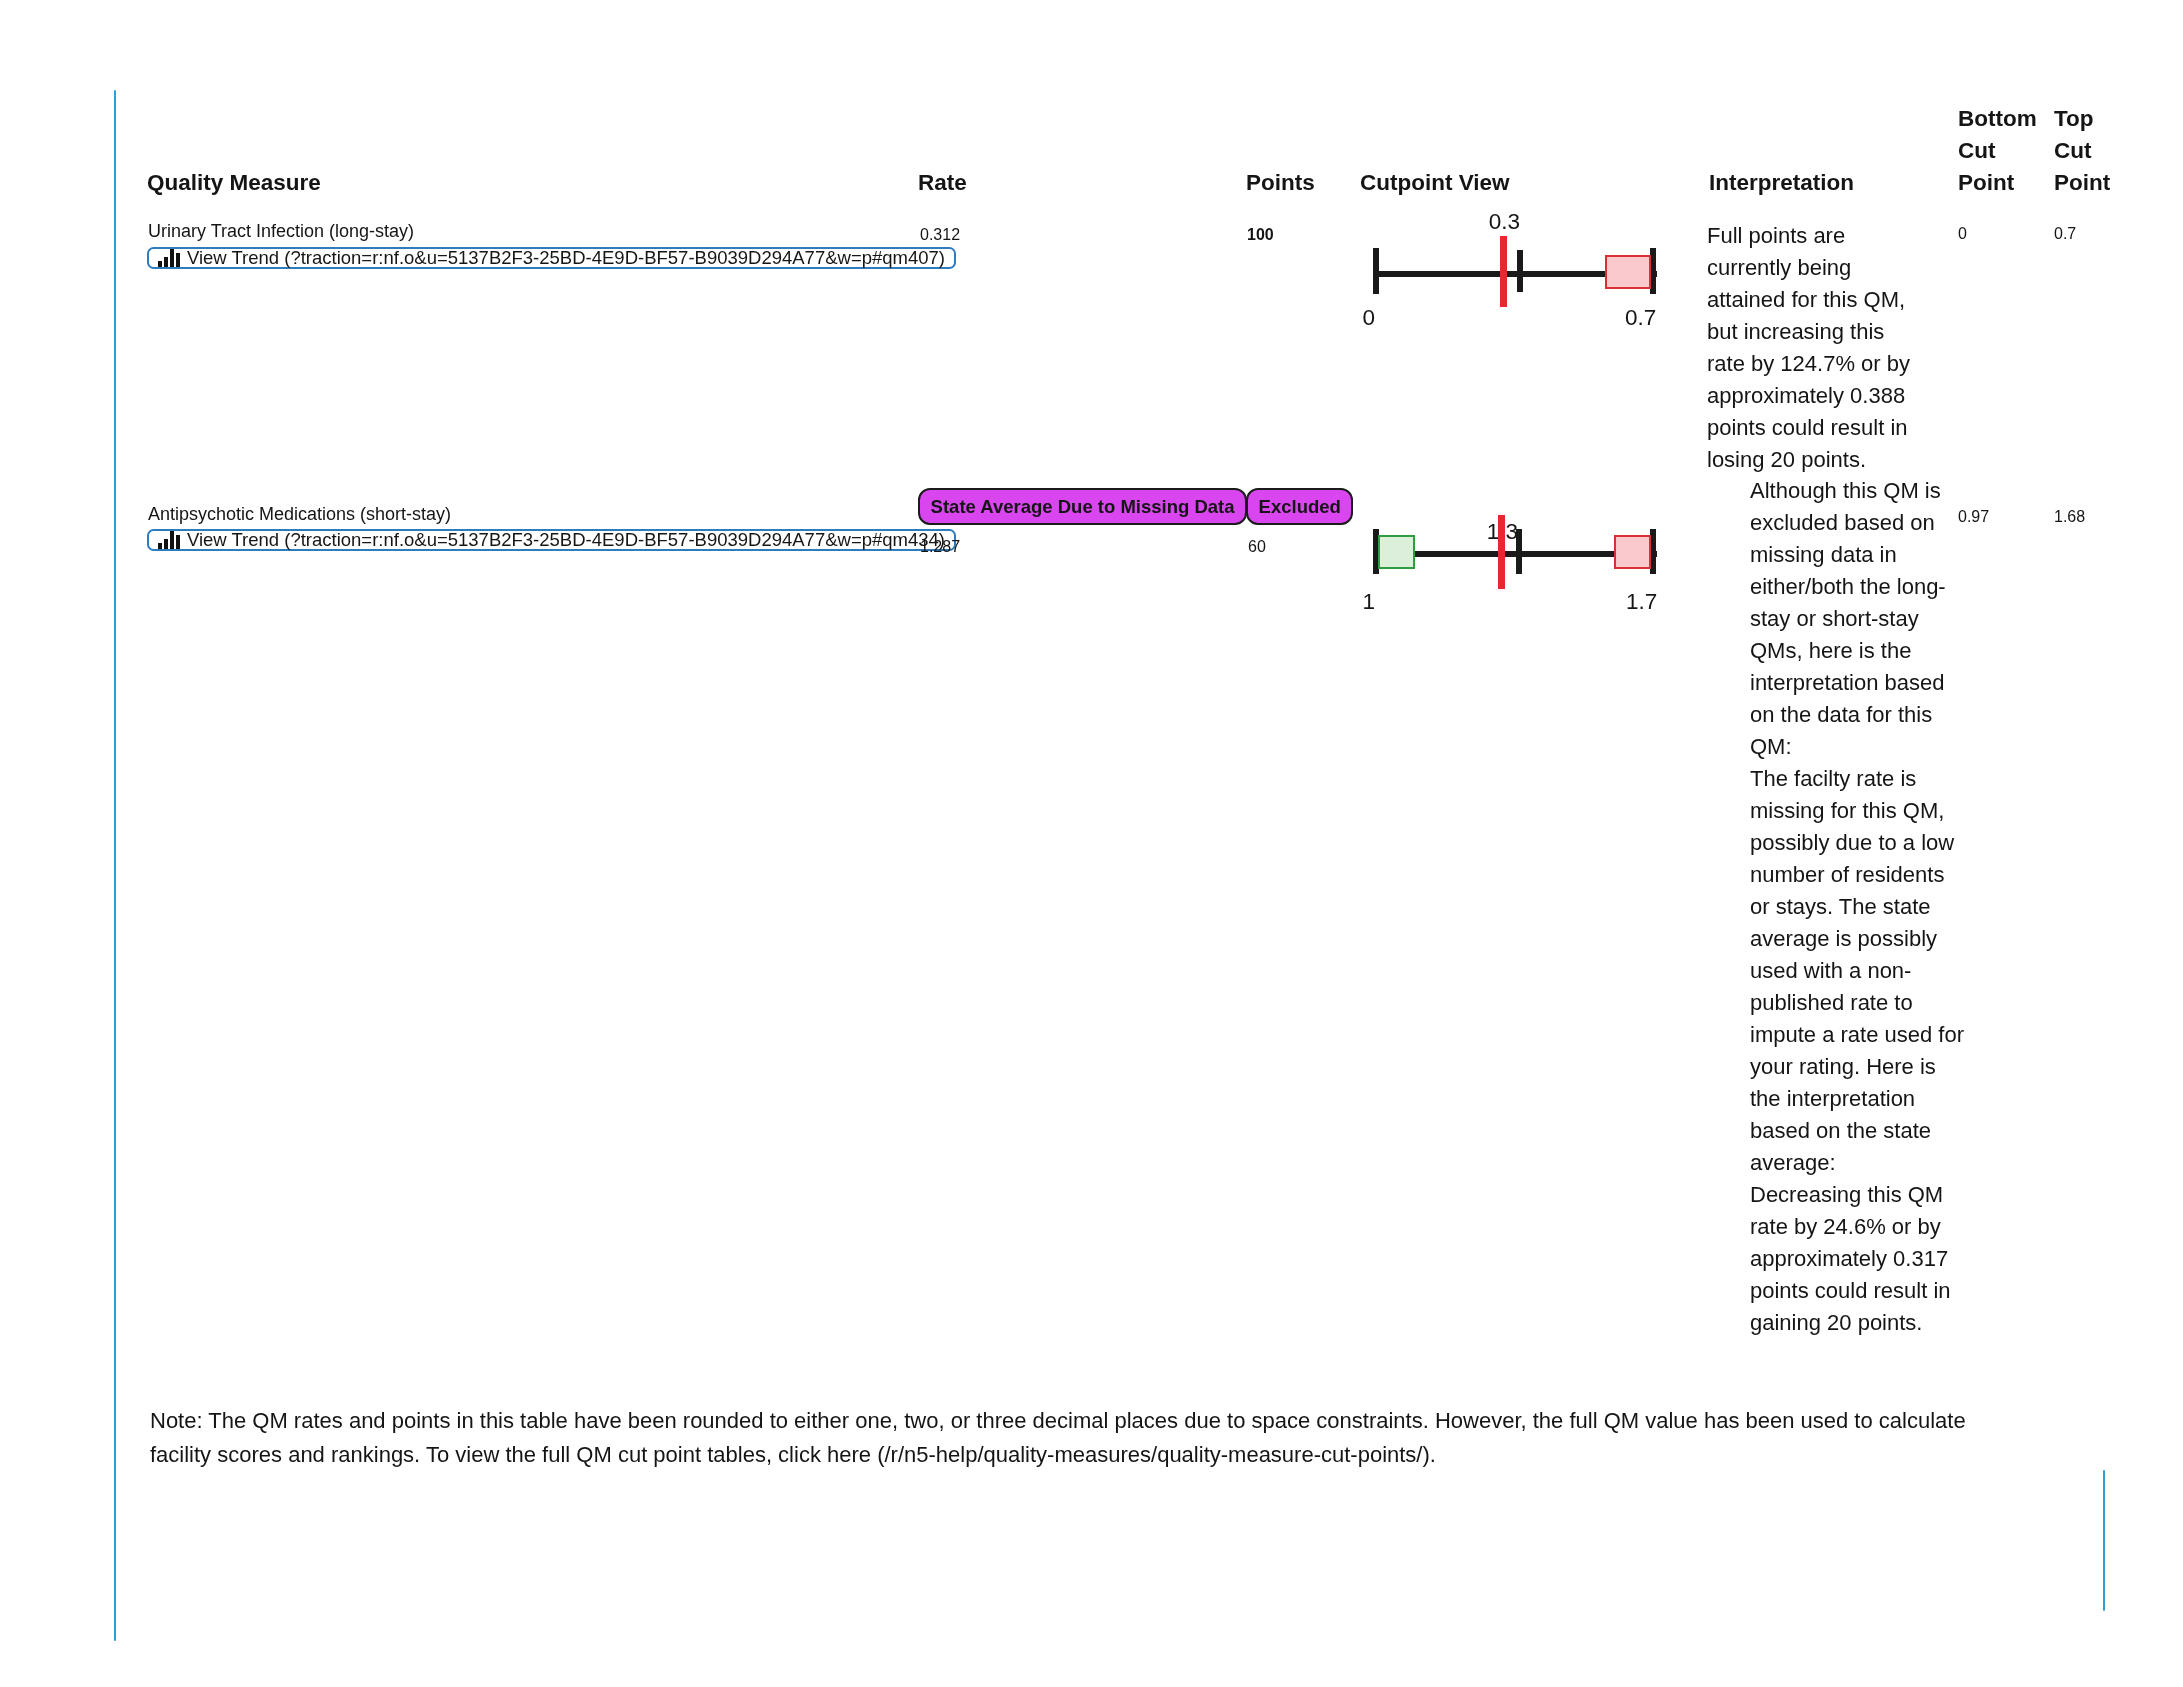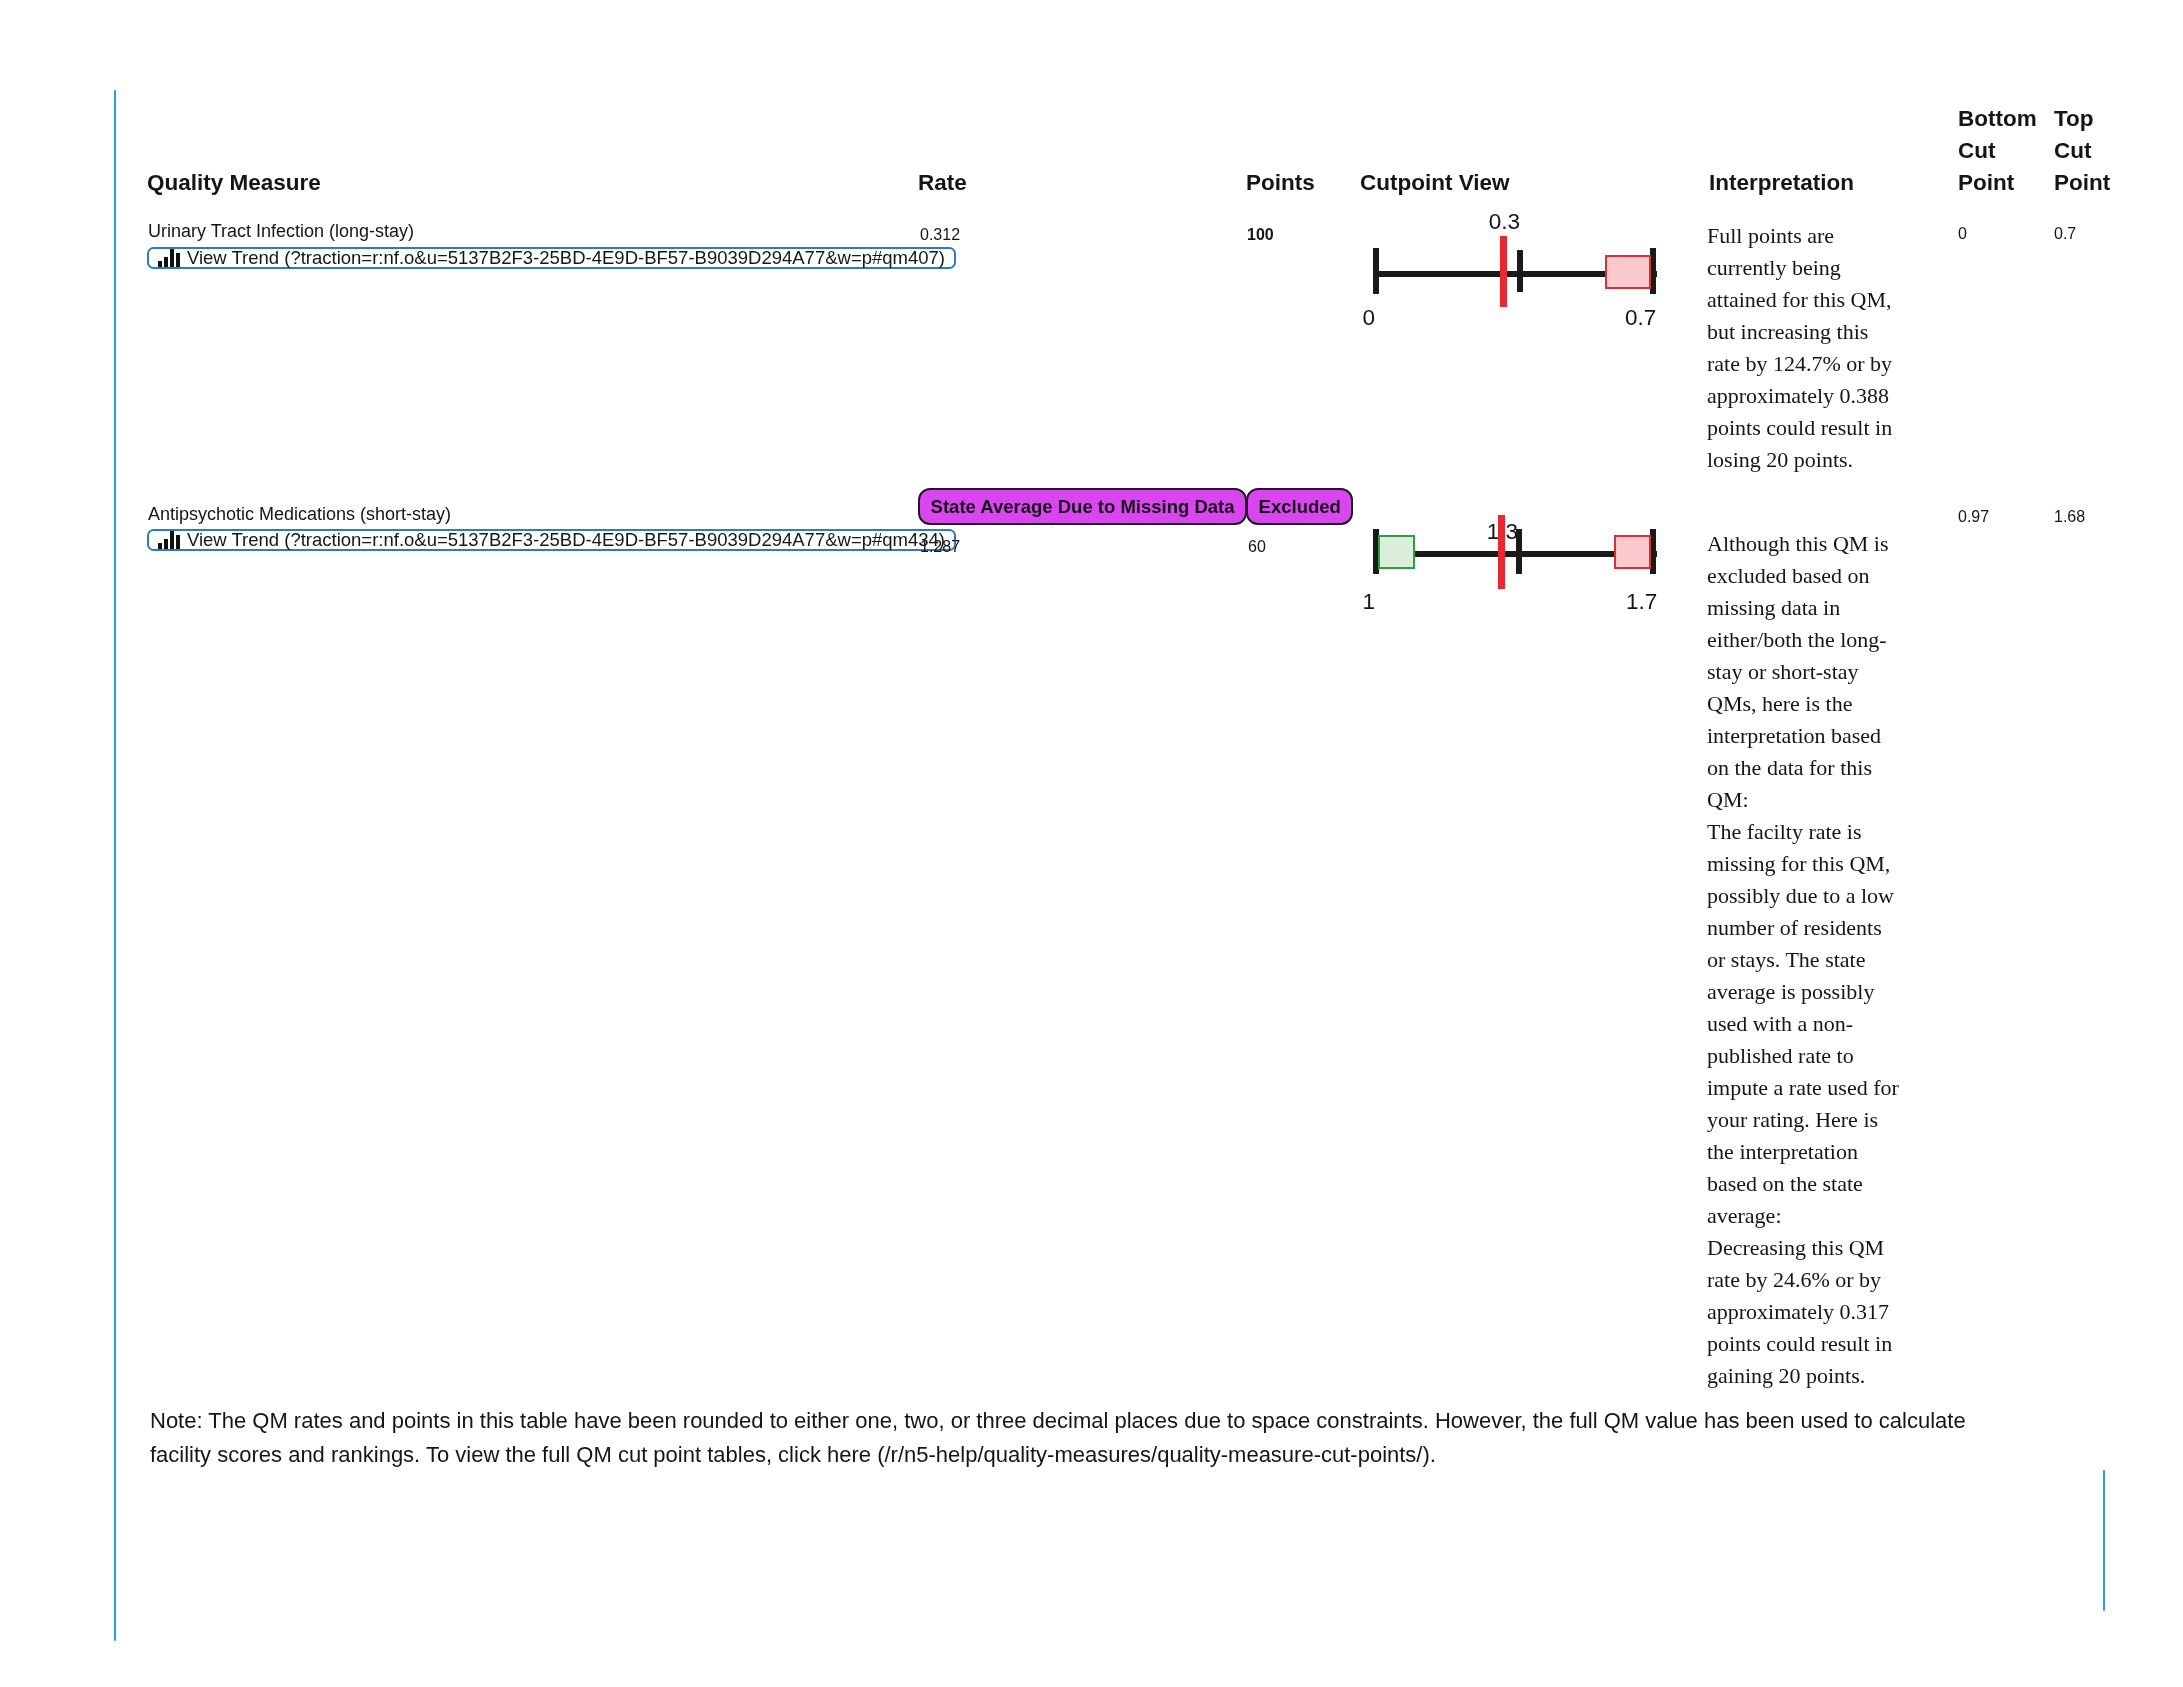--- a/index.html
+++ b/index.html
@@ -17,21 +17,21 @@
   .hdr{position:absolute;font-weight:bold;font-size:22.5px;line-height:32px;white-space:pre-line;}
   .hdr-qm{left:147px;top:167px;}
   .hdr-rate{left:918px;top:167px;}
   .hdr-points{left:1246px;top:167px;}
   .hdr-cutpoint{left:1360px;top:167px;}
   .hdr-interp{left:1709px;top:167px;}
   .hdr-bottom{left:1958px;top:103px;}
   .hdr-top{left:2054px;top:103px;}
 
   .cell-text{position:absolute;font-size:16px;line-height:28px;white-space:nowrap;}
-  .interp{position:absolute;left:1707px;width:265px;font-size:22px;line-height:32px;white-space:pre-line;font-family:Liberation Serif, serif;}
+  .interp{position:absolute;left:1707px;width:265px;font-size:22px;line-height:32px;white-space:pre-line;}
 
   
   .measure-title{position:absolute;left:148px;font-size:18px;white-space:nowrap;}
   .trend-btn{
     position:absolute;left:147px;height:22px;display:inline-flex;align-items:center;gap:6.6px;
     border:2px solid #2e7bbf;border-radius:6.6px;padding:0 9.3px;background:#fff;
     font-size:18.5px;color:#161616;white-space:nowrap;cursor:pointer;
   }
   .bars-icon{display:inline-flex;align-items:flex-end;gap:2px;height:18.5px;}
   .bars-icon i{display:block;width:4px;background:#111;}
@@ -167,21 +167,21 @@
   <div class="cap l"></div>
   <div class="cap r"></div>
   <div class="zone green"></div>
   <div class="marker"></div>
   <div class="tick"></div>
   <div class="zone red"></div>
   <div class="minlabel">1</div>
   <div class="maxlabel">1.7</div>
 </div>
 
-<div class="interp" style="top:528px;">Although this QM is
+<div class="interp" style="top:475px;margin-left:43px;">Although this QM is
 excluded based on
 missing data in
 either/both the long-
 stay or short-stay
 QMs, here is the
 interpretation based
 on the data for this
 QM:
 The facilty rate is
 missing for this QM,

